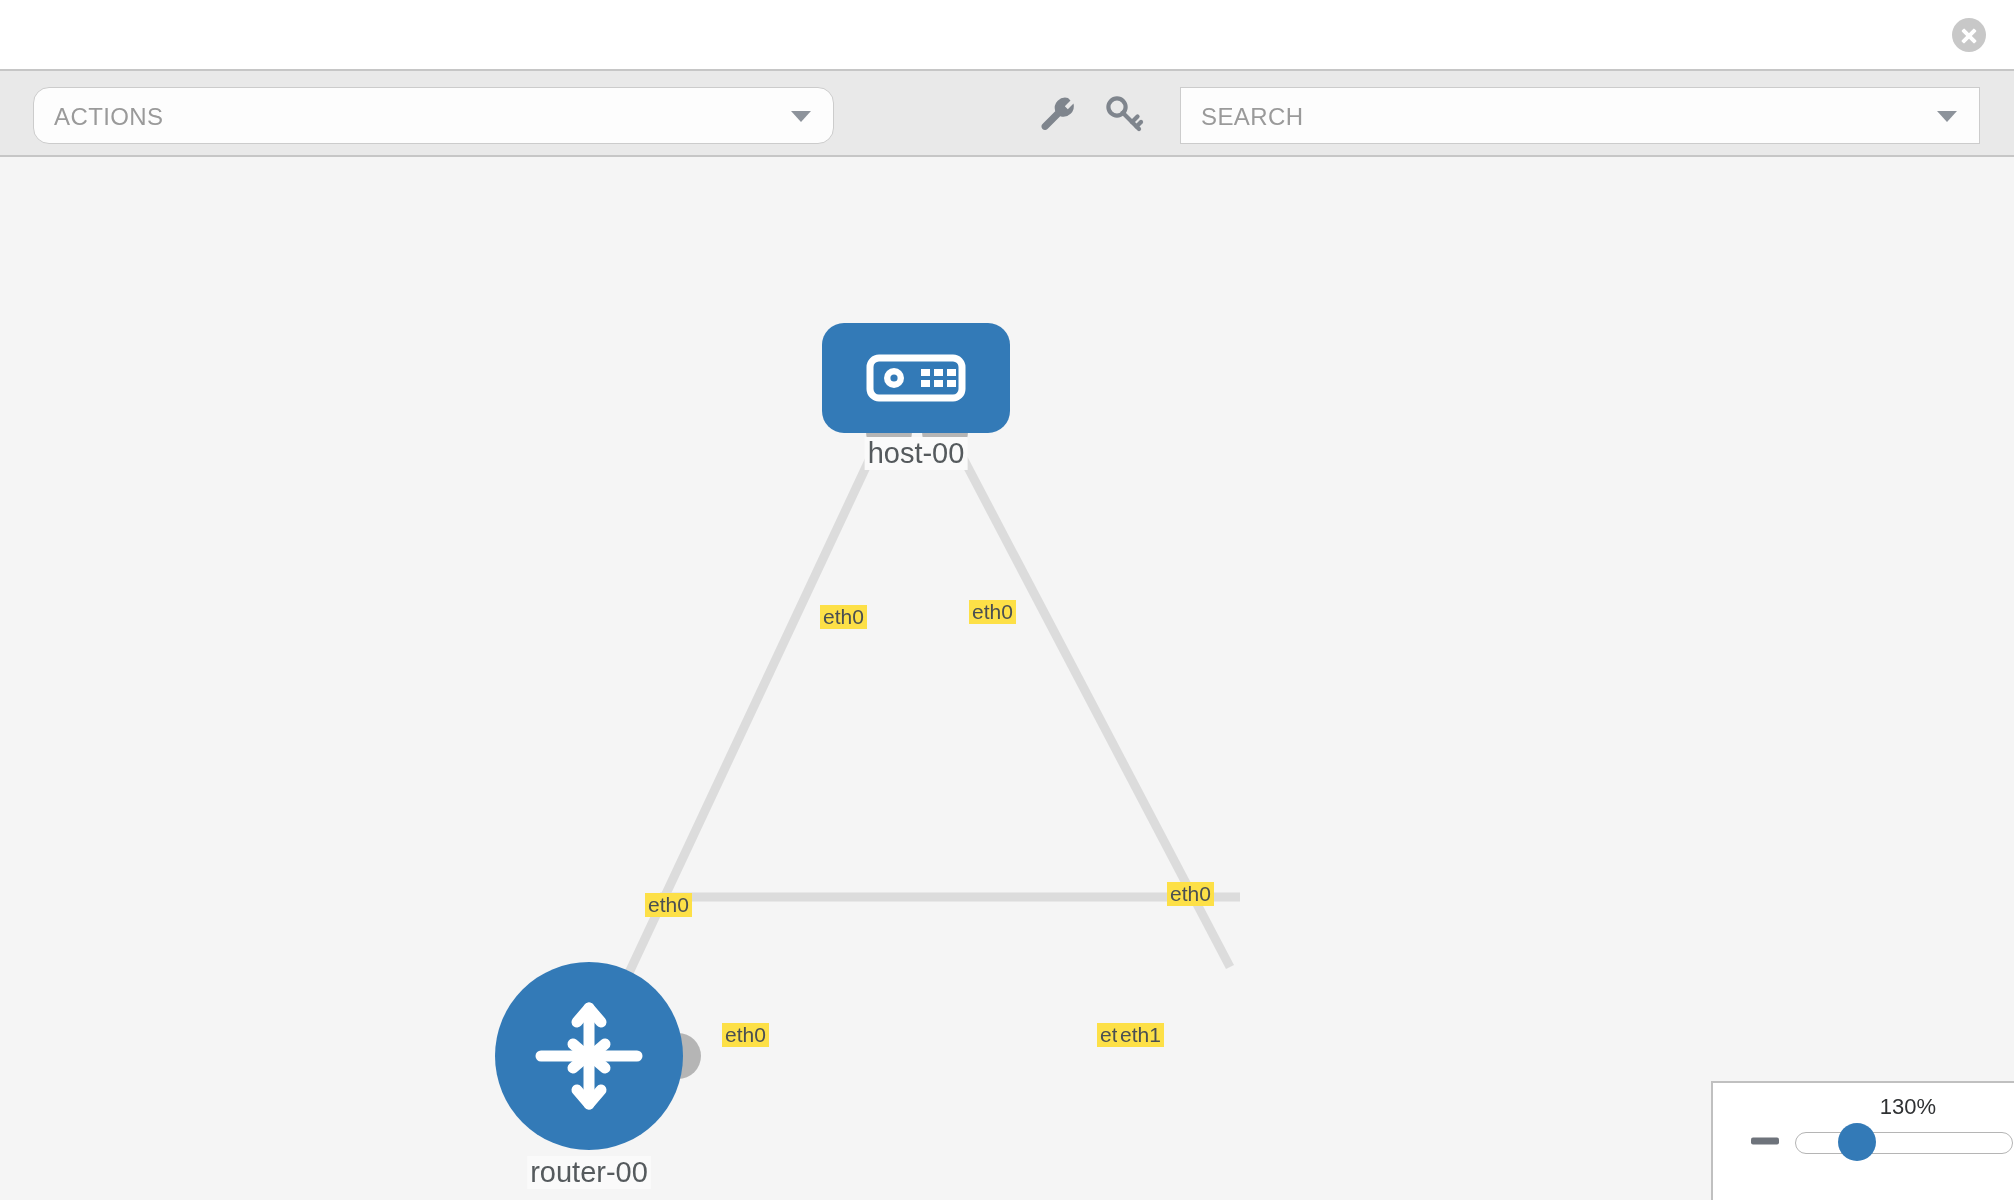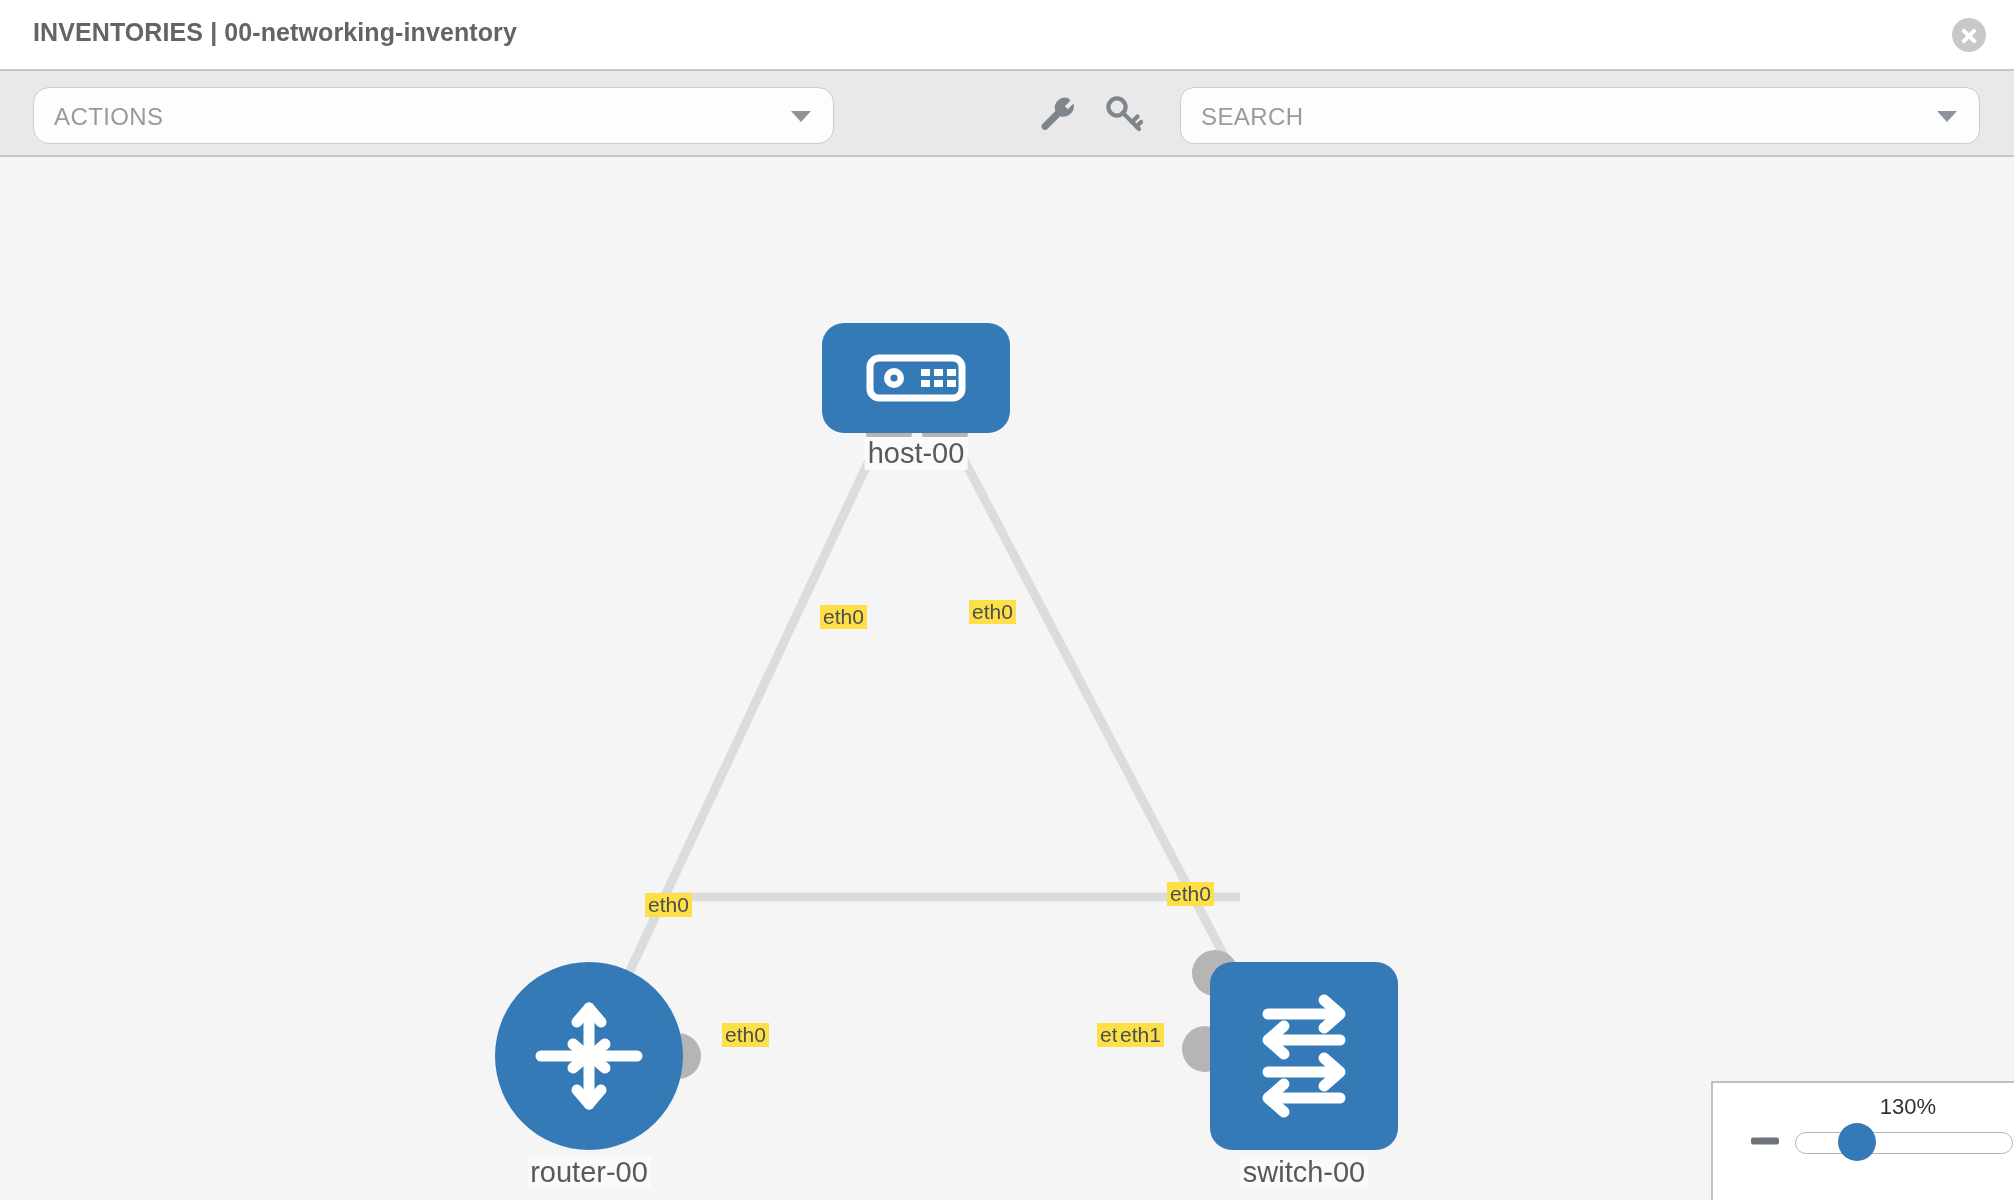--- a/index.html
+++ b/index.html
@@ -81,21 +81,21 @@
     cursor: pointer;
   }
   .wrench-icon { left: 1035px; }
   .key-icon    { left: 1101px; }
 
   .search-box {
     position: absolute; left: 1180px; top: 16px;
     width: 800px; height: 57px;
     background: #fdfdfd;
     border: 1.5px solid #cccccc;
-    border-radius: 14px;
+    border-radius: 0;
     cursor: text;
   }
   .search-label {
     position: absolute; left: 20px; top: 15px;
     font-size: 24px; color: #9a9a9a;
     letter-spacing: 0.4px;
   }
   .search-caret { right: 22px; top: 23px; }
 
   
@@ -195,21 +195,20 @@
     background: #337ab7;
     cursor: pointer;
   }
 </style>
 </head>
 <body>
 
 <div id="app">
 
   <div class="header">
-    <div class="header-title">INVENTORIES | 00-networking-inventory</div>
     <div class="close-btn"></div>
   </div>
 
   <div class="toolbar">
 
     <div class="actions-select">
       <span class="actions-label">ACTIONS</span>
       <span class="caret actions-caret"></span>
     </div>
 
@@ -292,47 +291,20 @@
 
             <path d="M108 60 L62 60"></path>
             <path d="M76 48 L62 60 L76 72"></path>
           </g>
         </svg>
       </span>
 
       <span class="node-label" style="top:194px;">router-00</span>
     </div>
 
-    <div class="node" style="left:1210px; top:805px; width:188px; height:188px;">
-      <div class="handle" style="left:-18px; top:-12px;"></div>
-      <div class="handle" style="left:-28px; top:64px;"></div>
-
-      <div class="node-shape node-switch"></div>
-
-      <span style="position:absolute; left:30px; top:30px;">
-        <svg width="128" height="128" viewBox="0 0 128 128">
-          <g fill="none" stroke="#ffffff" stroke-width="11" stroke-linecap="round" stroke-linejoin="round">
-
-            <path d="M28 22 L98 22"></path>
-            <path d="M84 8 L100 22 L84 36"></path>
-
-            <path d="M100 48 L30 48"></path>
-            <path d="M44 34 L28 48 L44 62"></path>
-
-            <path d="M28 80 L98 80"></path>
-            <path d="M84 66 L100 80 L84 94"></path>
-
-            <path d="M100 106 L30 106"></path>
-            <path d="M44 92 L28 106 L44 120"></path>
-          </g>
-        </svg>
-      </span>
-
-      <span class="node-label" style="top:194px;">switch-00</span>
-    </div>
 
     <span class="port-label" style="left:820px; top:448px;">eth0</span>
     <span class="port-label" style="left:969px; top:443px;">eth0</span>
     <span class="port-label" style="left:645px; top:736px;">eth0</span>
     <span class="port-label" style="left:1167px; top:725px;">eth0</span>
     <span class="port-label" style="left:722px; top:866px;">eth0</span>
     <span class="port-label" style="left:1097px; top:866px;">eth0</span>
     <span class="port-label" style="left:1117px; top:866px;">eth1</span>
 
   </div>

